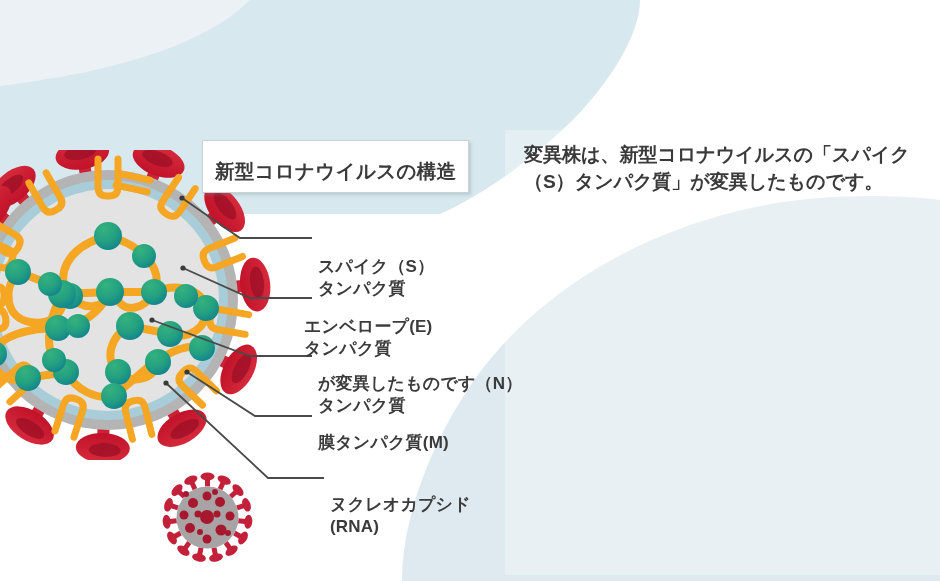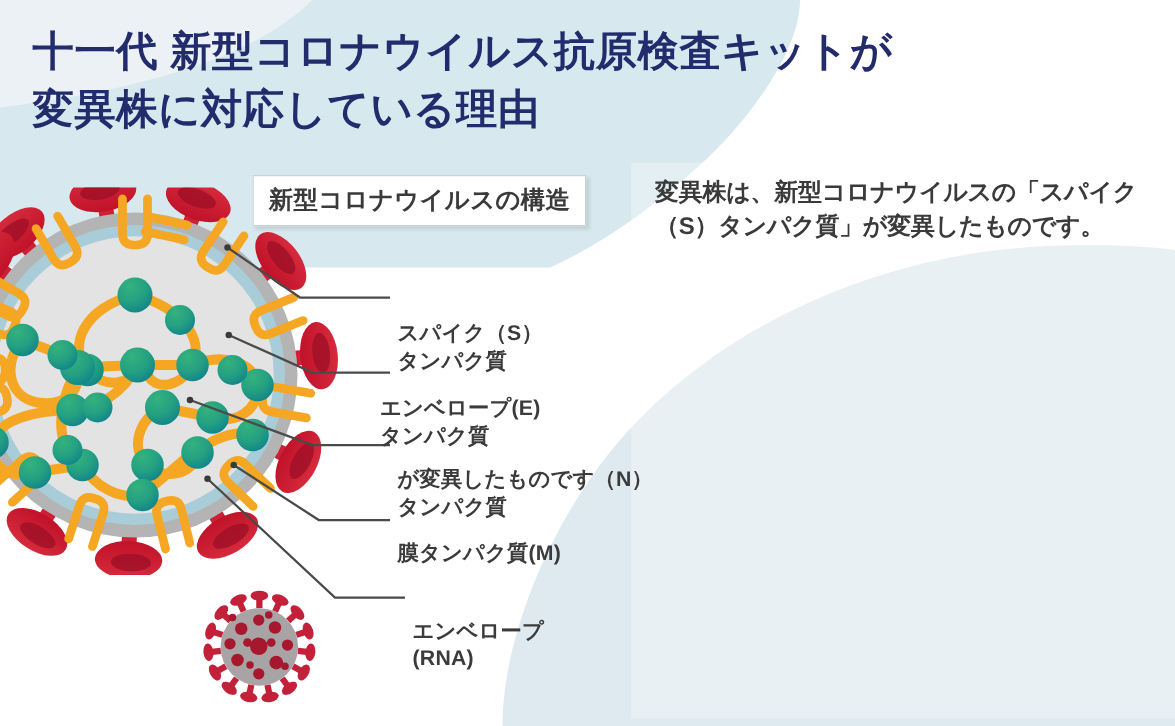--- a/index.html
+++ b/index.html
@@ -29,21 +29,21 @@
     font-weight: bold;
     line-height: 1.38;
     letter-spacing: 0.5px;
     white-space: pre-line;
     z-index: 6;
   }
   
   #struct-box {
     position: absolute;
     left: 202px; top: 140px;
-    padding: 5px 12px 7px 12px;
+    padding: 17px 12px 7px 12px;
     background: #ffffff;
     border: 1px solid #c9d2d6;
     box-shadow: 2px 2px 3px rgba(120,135,142,.30);
     color: #3a3a3a;
     font-size: 19.5px;
     font-weight: bold;
     letter-spacing: 0.3px;
     z-index: 7;
     white-space: nowrap;
     font-family: Liberation Serif, serif;
@@ -110,22 +110,20 @@
       <path d="M0 0 H 640 C 640 40 600 96 560 132 C 520 168 480 196 440 214 L 0 214 Z" fill="#d7e8ee"></path>
 
       <path d="M0 0 H 250 C 210 40 130 70 0 86 Z" fill="#eef2f4" opacity="0.85"></path>
 
       <path d="M940 200 L 940 581 L 402 581 C 402 520 430 440 480 372 C 540 292 640 230 760 206 C 820 194 890 194 940 200 Z" fill="#dfeaf0"></path>
 
       <path d="M505 130 L 940 130 L 940 575 L 505 575 Z" fill="#ffffff" opacity="0.30"></path>
     </svg>
   </div>
 
-  <h1 id="title">十一代 新型コロナウイルス抗原検査キットが
-変異株に対応している理由</h1>
 
   <div id="virus-wrap">
     <svg width="330" height="310" viewBox="0 0 330 310">
       <defs>
         <radialGradient id="ncGrad" cx="35%" cy="25%" r="85%">
           <stop offset="0%" stop-color="#35b27d"></stop>
           <stop offset="55%" stop-color="#23a081"></stop>
           <stop offset="100%" stop-color="#0f7f8d"></stop>
         </radialGradient>
         <linearGradient id="spikeGrad" x1="0" y1="0" x2="0" y2="1">
@@ -421,20 +419,20 @@
 
   <div id="struct-box">新型コロナウイルスの構造</div>
 
   <div class="dlabel" id="lbl-0">スパイク（S）
 タンパク質</div>
   <div class="dlabel" id="lbl-1">エンベロープ(E)
 タンパク質</div>
   <div class="dlabel" id="lbl-2">が変異したものです（N）
 タンパク質</div>
   <div class="dlabel" id="lbl-3">膜タンパク質(M)</div>
-  <div class="dlabel" id="lbl-4">エンベロープ
+  <div class="dlabel" id="lbl-4">ヌクレオカプシド
 (RNA)</div>
 
   <div id="bodytext">
     <p>変異株は、新型コロナウイルスの「スパイク（S）タンパク質」が変異したものです。</p>
   </div>
 
 </div>
 
 </body></html>

